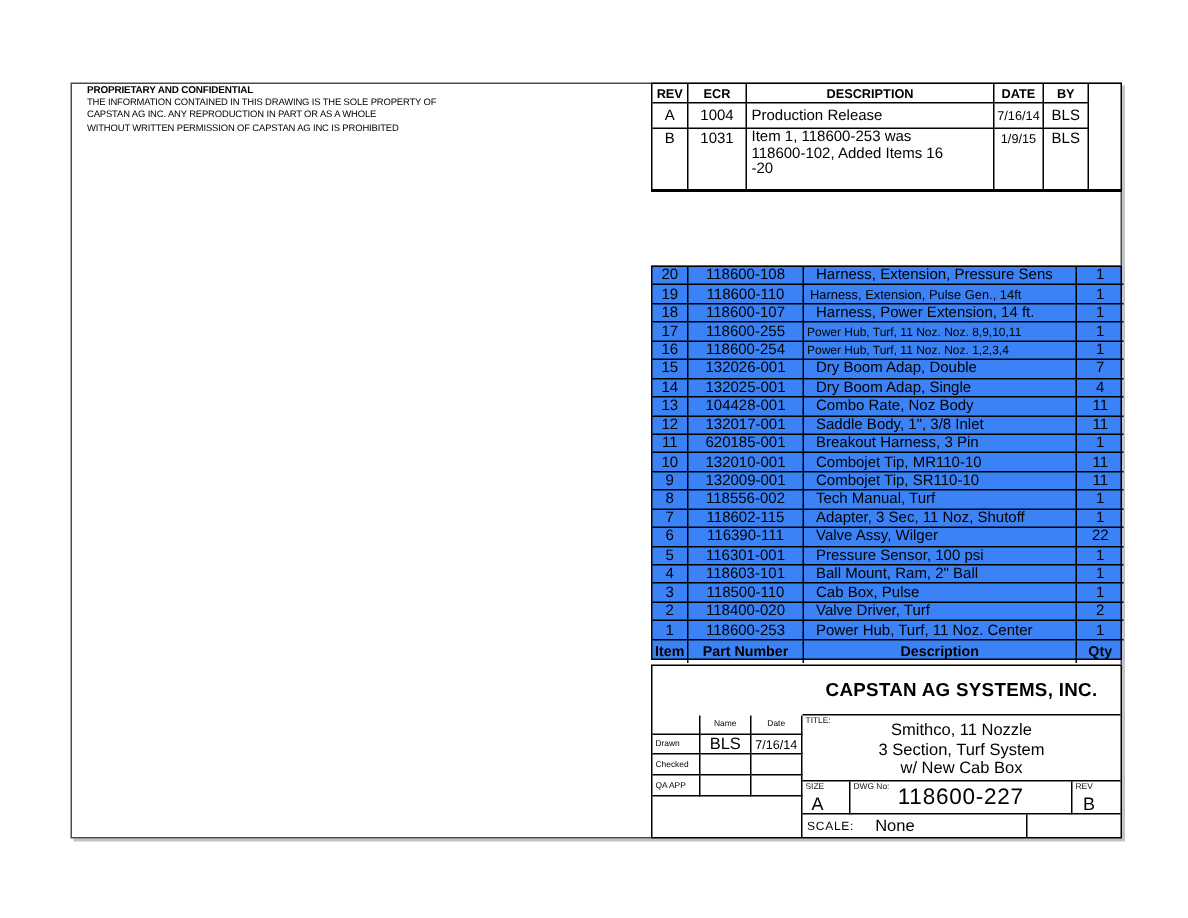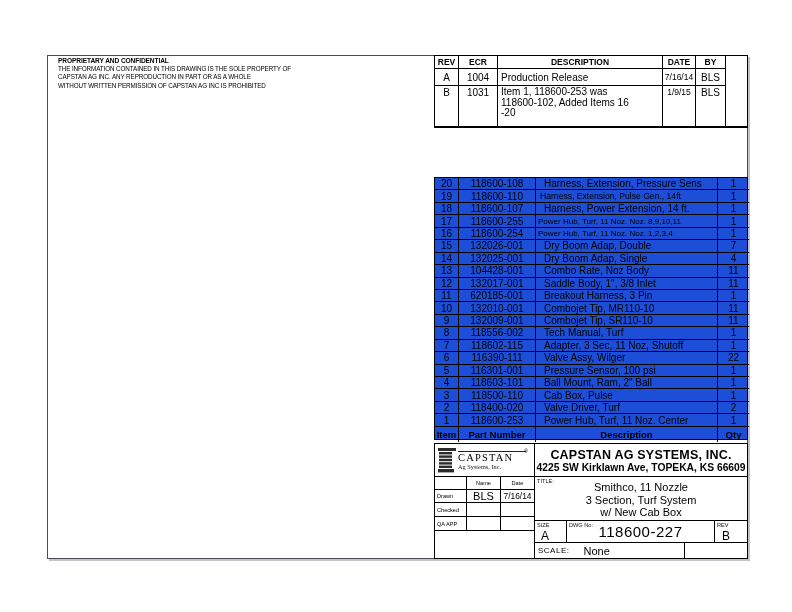--- a/index.html
+++ b/index.html
@@ -30,21 +30,21 @@
   .rc.hd{font-size:8.5px;font-weight:bold;}
   .rc.desc{justify-content:flex-start;padding-left:3px;}
   .rc.date{font-size:8.5px;}
   .rc.top{align-items:flex-start;padding-top:1px;}
   .pre{white-space:pre-line;line-height:10.5px;}
 
   
   #partstbl{left:434px;top:177px;width:314px;display:grid;
             grid-template-columns:24px 77px 182px 31px;
             grid-auto-rows:12.45px;
-            border:1px solid #000;background:#1d4ed8;}
+            border:1px solid #000;background:#3b82f6;}
   .prow{display:contents;}
   .pc{border-right:1px solid #000;border-bottom:1px solid #000;
       display:flex;align-items:center;justify-content:center;
       font-size:10px;line-height:11px;overflow:hidden;white-space:nowrap;}
   .pc.q{border-right:none;}
   .pc.d{justify-content:flex-start;padding-left:8px;}
   .pc.d.sm{font-size:8px;padding-left:2px;}
   .pc.d.sm2{font-size:8.6px;padding-left:4px;}
   .prow.hdr{height:15px;}
   .prow.hdr .pc{font-weight:bold;font-size:9.5px;border-bottom:none;height:15px;}
@@ -144,42 +144,23 @@
   <div class="prow hdr">
     <div class="pc i">Item</div>
     <div class="pc p">Part Number</div>
     <div class="pc d">Description</div>
     <div class="pc q">Qty</div>
   </div>
 </div>
 
 <div class="abs" id="tblock">
 
-  <div class="tb br bb" id="logocell">
-    <svg width="18" height="25" viewBox="0 0 18 25">
-      <rect x="0" y="0" width="18" height="3" fill="#2c2c2c"></rect>
-      <rect x="1" y="4" width="13" height="2.4" fill="#2c2c2c"></rect>
-      <rect x="1" y="7.4" width="13" height="2.4" fill="#2c2c2c"></rect>
-      <rect x="1" y="10.8" width="13" height="2.4" fill="#2c2c2c"></rect>
-      <rect x="1" y="14.2" width="13" height="2.4" fill="#2c2c2c"></rect>
-      <rect x="1" y="17.6" width="13" height="2.4" fill="#2c2c2c"></rect>
-      <rect x="0" y="21" width="16" height="3.4" fill="#2c2c2c"></rect>
-    </svg>
-    <div id="logotext">
-      <div id="logobar">
-          <span id="logoreg">®</span>
-        </div>
-      <div id="logoname">CAPSTAN</div>
-      <div id="logosub">Ag Systems, Inc.</div>
-    </div>
-  </div>
 
   <div class="tb bb" id="companycell">
     <div id="companyname">CAPSTAN AG SYSTEMS, INC.</div>
-    <div id="companyaddr">4225 SW Kirklawn Ave, TOPEKA, KS 66609</div>
   </div>
 
   <div class="tb br bb apr labelc" style="left:0;top:33px;width:32px;height:13px;"></div>
   <div class="tb br bb apr" style="left:32px;top:33px;width:34px;height:13px;">Name</div>
   <div class="tb br bb apr" style="left:66px;top:33px;width:34px;height:13px;">Date</div>
 
   <div class="tb br bb apr labelc" style="left:0;top:46px;width:32px;height:13px;">Drawn</div>
   <div class="tb br bb apr big" style="left:32px;top:46px;width:34px;height:13px;">BLS</div>
   <div class="tb br bb apr date" style="left:66px;top:46px;width:34px;height:13px;">7/16/14</div>
 

